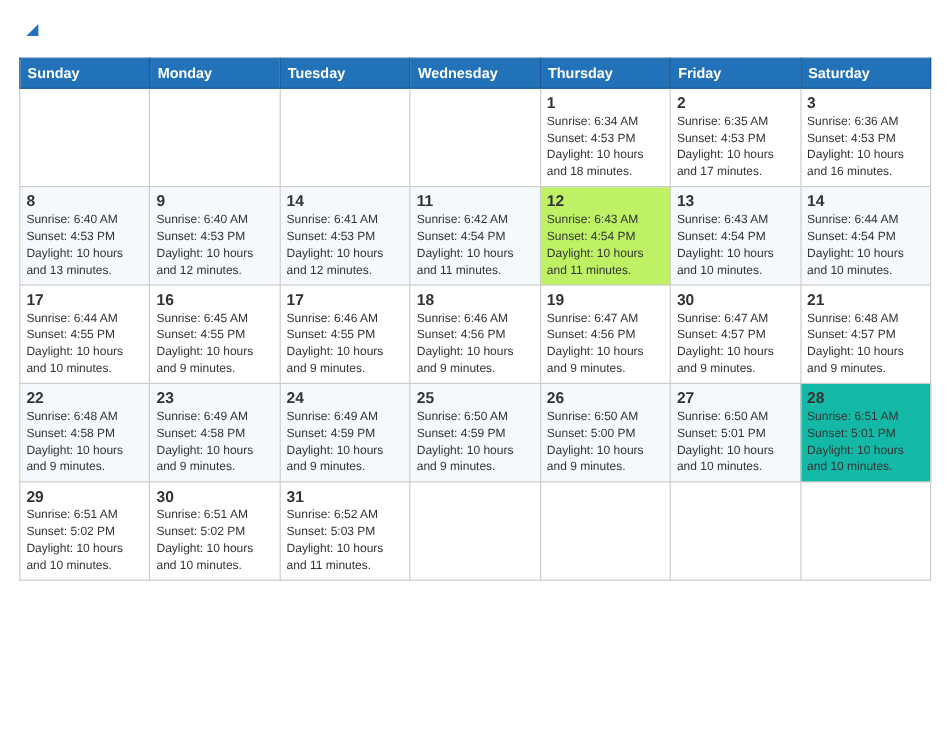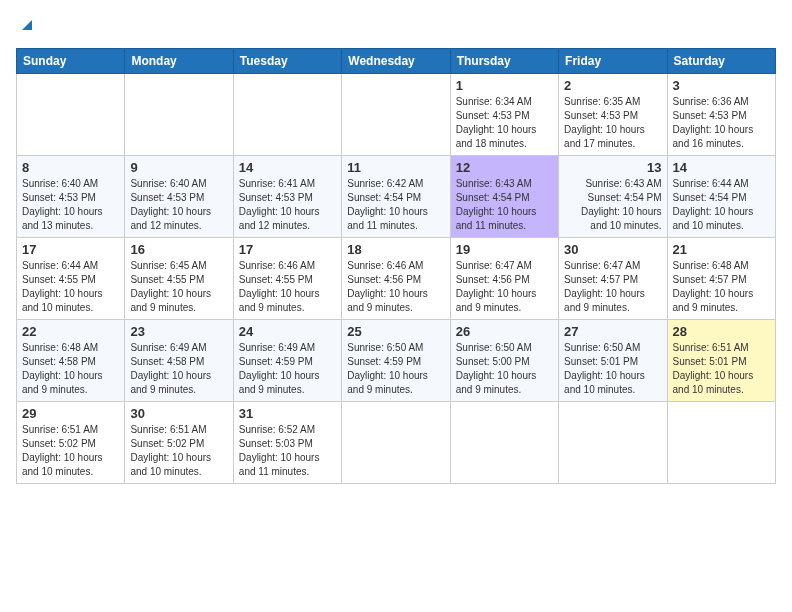--- a/index.html
+++ b/index.html
@@ -152,25 +152,25 @@
           <div class="day-info">Sunrise: 6:40 AM<br>Sunset: 4:53 PM<br>Daylight: 10 hours and 12 minutes.</div>
         </td>
         <td style="background: rgb(245, 248, 252);">
           <span class="day-num">14</span>
           <div class="day-info">Sunrise: 6:41 AM<br>Sunset: 4:53 PM<br>Daylight: 10 hours and 12 minutes.</div>
         </td>
         <td style="background: rgb(245, 248, 252);">
           <span class="day-num">11</span>
           <div class="day-info">Sunrise: 6:42 AM<br>Sunset: 4:54 PM<br>Daylight: 10 hours and 11 minutes.</div>
         </td>
-        <td style="background: #c4b5fd;">
+        <td style="background: #bef264;">
           <span class="day-num">12</span>
           <div class="day-info">Sunrise: 6:43 AM<br>Sunset: 4:54 PM<br>Daylight: 10 hours and 11 minutes.</div>
         </td>
-        <td style="background: rgb(245, 248, 252); text-align: right;">
+        <td style="background: rgb(245, 248, 252);">
           <span class="day-num">13</span>
           <div class="day-info">Sunrise: 6:43 AM<br>Sunset: 4:54 PM<br>Daylight: 10 hours and 10 minutes.</div>
         </td>
         <td style="background: rgb(245, 248, 252);">
           <span class="day-num">14</span>
           <div class="day-info">Sunrise: 6:44 AM<br>Sunset: 4:54 PM<br>Daylight: 10 hours and 10 minutes.</div>
         </td>
       </tr>
       <tr>
         <td>
@@ -220,21 +220,21 @@
           <div class="day-info">Sunrise: 6:50 AM<br>Sunset: 4:59 PM<br>Daylight: 10 hours and 9 minutes.</div>
         </td>
         <td style="background: rgb(245, 248, 252);">
           <span class="day-num">26</span>
           <div class="day-info">Sunrise: 6:50 AM<br>Sunset: 5:00 PM<br>Daylight: 10 hours and 9 minutes.</div>
         </td>
         <td style="background: rgb(245, 248, 252);">
           <span class="day-num">27</span>
           <div class="day-info">Sunrise: 6:50 AM<br>Sunset: 5:01 PM<br>Daylight: 10 hours and 10 minutes.</div>
         </td>
-        <td style="background: #fef9c3; margin-left: 36px;">
+        <td style="background: #14b8a6; margin-left: 36px;">
           <span class="day-num">28</span>
           <div class="day-info">Sunrise: 6:51 AM<br>Sunset: 5:01 PM<br>Daylight: 10 hours and 10 minutes.</div>
         </td>
       </tr>
       <tr>
         <td>
           <span class="day-num">29</span>
           <div class="day-info">Sunrise: 6:51 AM<br>Sunset: 5:02 PM<br>Daylight: 10 hours and 10 minutes.</div>
         </td>
         <td>

